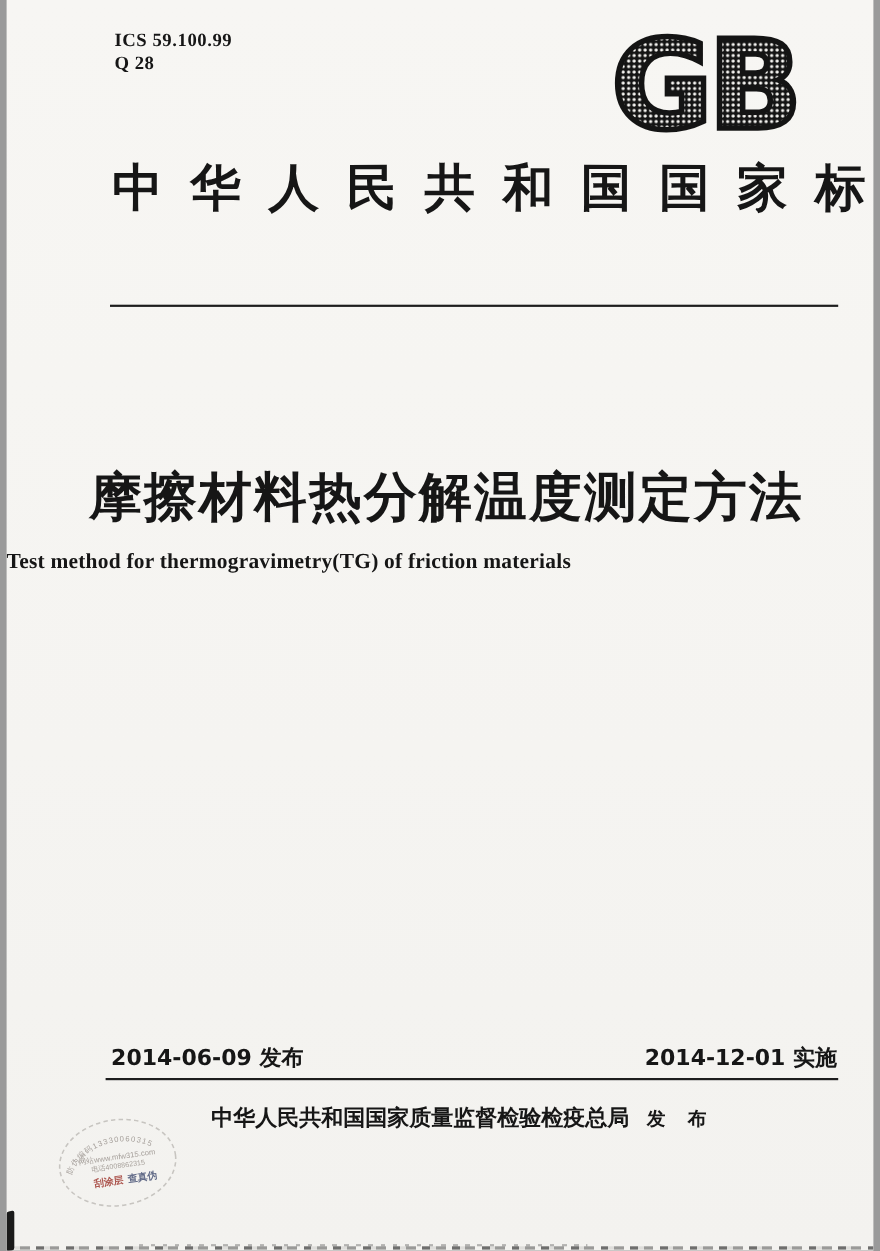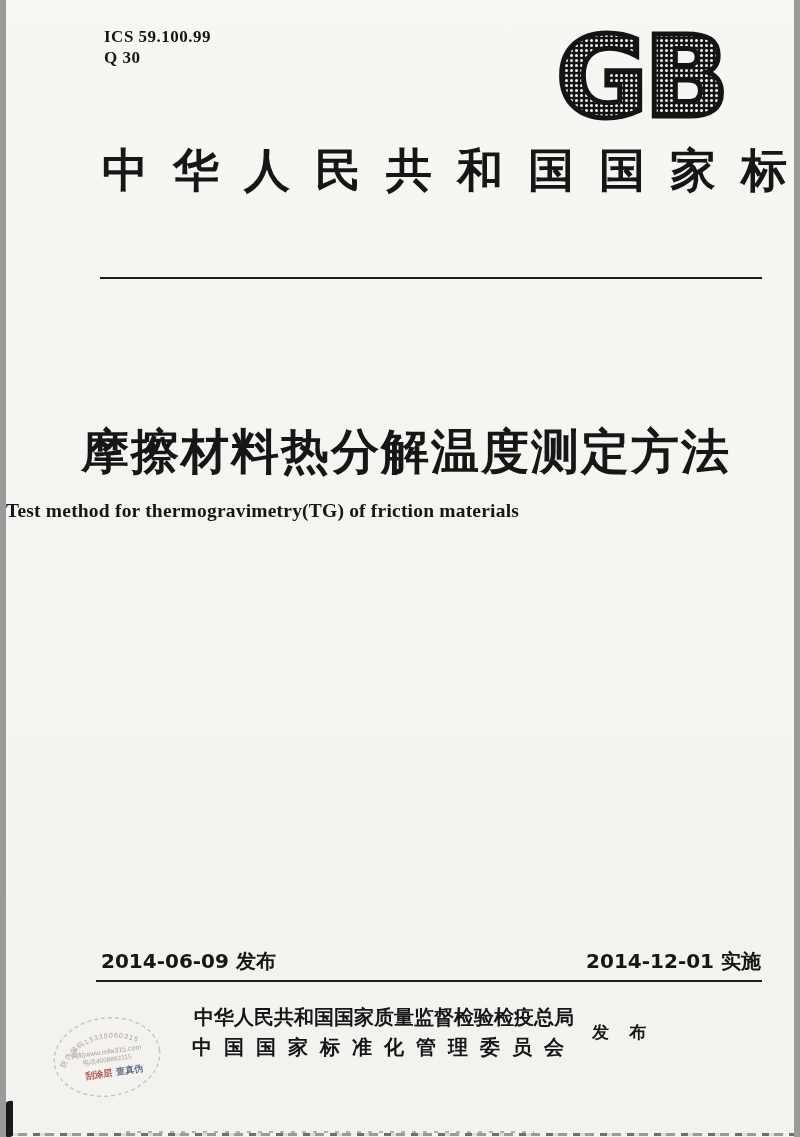--- a/index.html
+++ b/index.html
@@ -99,21 +99,21 @@
     border-radius:2px;
   }
 </style>
 </head>
 <body>
 
 <div class="page">
 
   <div class="ics-block">
     <div>ICS 59.100.99</div>
-    <div>Q 30</div>
+    <div>Q 28</div>
   </div>
 
   <svg class="gb-logo" width="230" height="100" viewBox="0 0 230 100">
     <defs>
       <pattern id="halftone" width="5" height="5" patternUnits="userSpaceOnUse">
         <rect width="5" height="5" fill="#141414"></rect>
         <circle cx="2.5" cy="2.5" r="1.5" fill="#f6f5f2"></circle>
       </pattern>
     </defs>
     <text x="2" y="88" font-family="'DejaVu Sans', sans-serif" font-size="112" font-weight="bold" letter-spacing="-4" fill="url(#halftone)" stroke="#141414" stroke-width="5">GB</text>
@@ -131,21 +131,20 @@
   <div class="date-row">
     <span>2014-06-09 发布</span>
     <span>2014-12-01 实施</span>
   </div>
 
   <div class="rule-bottom"></div>
 
   <div class="issuer-block">
     <div class="issuer-lines">
       <div class="issuer-line1">中华人民共和国国家质量监督检验检疫总局</div>
-      <div class="issuer-line2">中国国家标准化管理委员会</div>
     </div>
     <div class="publish-label">发 布</div>
   </div>
 
   <svg class="stamp" width="114" height="94" viewBox="0 0 114 94">
     <g transform="rotate(-8 57 47)">
       <ellipse cx="57" cy="47" rx="53" ry="39" fill="none" stroke="rgba(140,135,130,0.5)" stroke-width="1.4" stroke-dasharray="4 3"></ellipse>
       <path id="stamp-arc" d="M 12,58 A 47 35 0 0 1 103,52" fill="none"></path>
       <text font-size="7" fill="#97908b" letter-spacing="1">
         <textPath href="#stamp-arc" startOffset="6">防伪编码13330060315</textPath>

